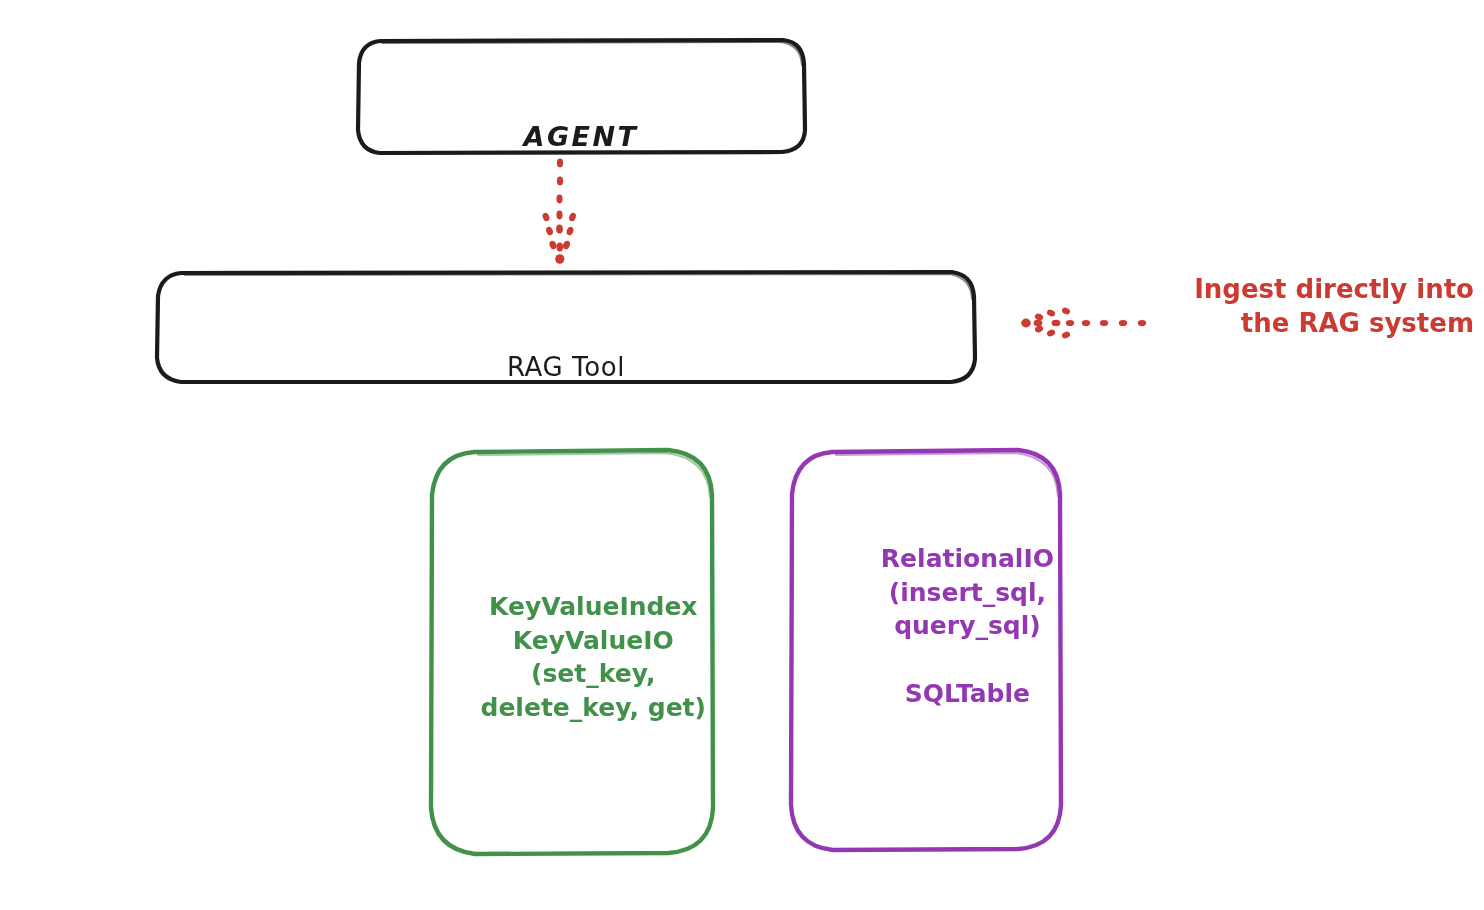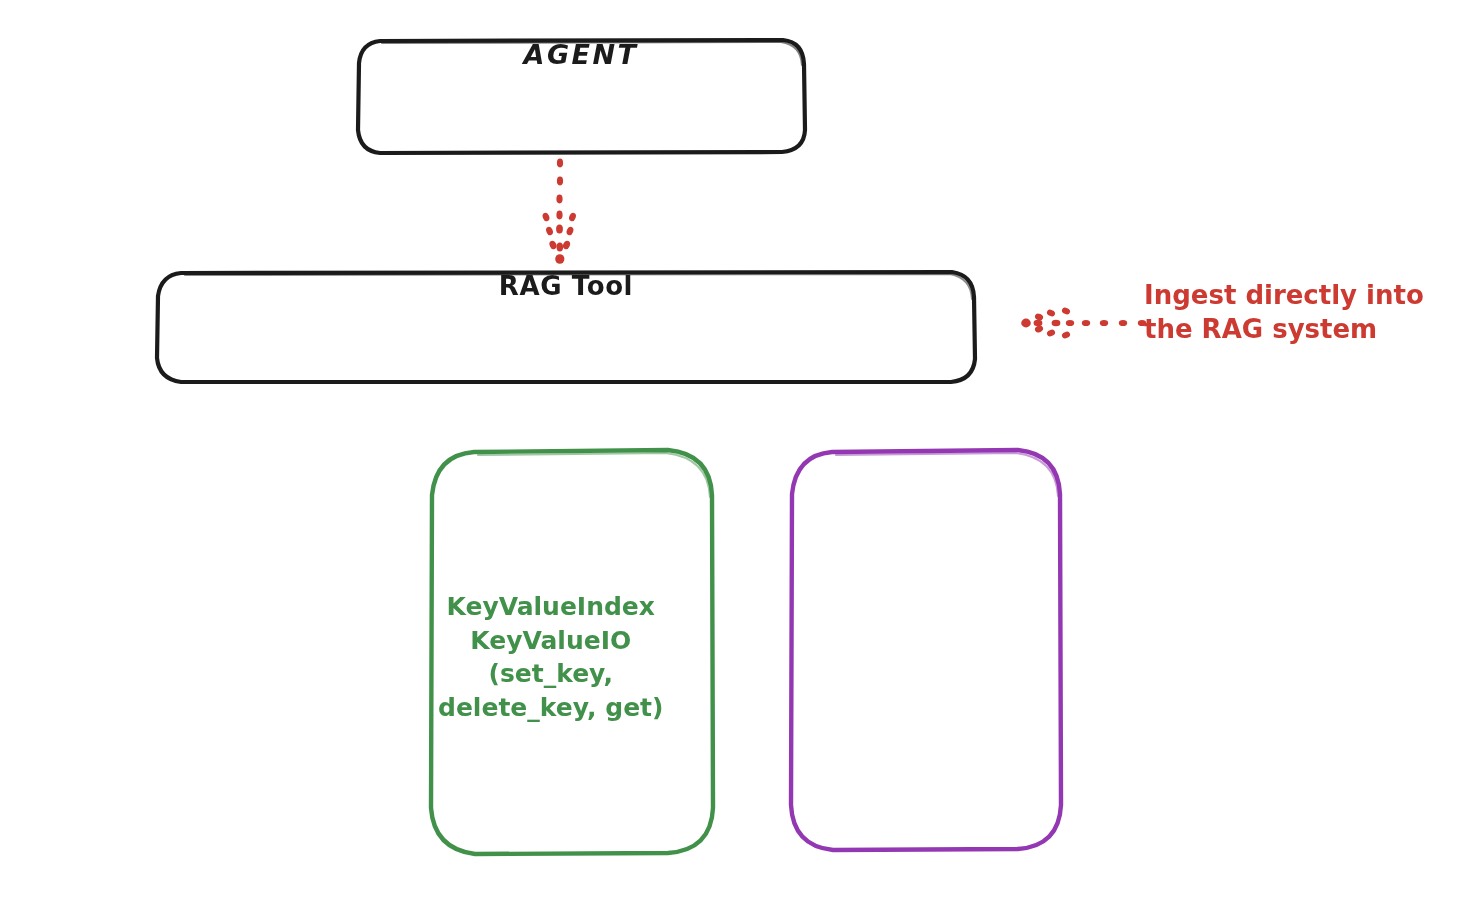--- a/index.html
+++ b/index.html
@@ -14,21 +14,21 @@
     background: #ffffff;
     overflow: hidden;
     font-family: "DejaVu Sans", sans-serif;
   }
 
   
   .node {
     position: absolute;
     box-sizing: border-box;
     display: flex;
-    align-items: flex-start;
+    align-items: flex-end;
     justify-content: center;
     text-align: center;
     background: transparent;
   }
   .node .sketch-border {
     position: absolute;
     inset: 0;
     pointer-events: none;
   }
   .node .sketch-border svg {
@@ -63,21 +63,21 @@
   
   #rag-tool-node {
     left: 155px;
     top: 270px;
     width: 822px;
     height: 114px;
   }
   #rag-tool-node .label {
     font-family: "DejaVu Sans", sans-serif;
     font-size: 26px;
-    font-weight: 700;
+    font-weight: 400;
     letter-spacing: 0.6px;
     color: #1b1b1b;
   }
 
   
   .store {
     flex-direction: column;
     padding: 0 10px;
   }
   .store .label {
@@ -134,28 +134,28 @@
     left: 1018px;
     top: 296px;
     width: 130px;
     height: 52px;
   }
 
   
   #ingest-annotation {
     position: absolute;
     left: 1144px;
-    top: 278px;
+    top: 272px;
     width: 330px;
     color: #cc3a31;
     font-family: "DejaVu Sans", sans-serif;
     font-weight: 700;
     font-size: 26px;
     line-height: 1.32;
-    text-align: left;
+    text-align: right;
     white-space: pre-line;
   }
 </style>
 </head>
 <body>
 
 <div id="canvas">
 
   <div class="node" id="agent-node">
     <span class="sketch-border">
@@ -237,15 +237,21 @@
     </div>
   </div>
 
   <div class="node store" id="relational-node">
     <span class="sketch-border">
       <svg viewBox="0 0 276 404" preserveAspectRatio="none">
         <path d="M44,4 L230,2 Q270,6 272,46 L273,357 Q271,398 230,401 L45,402 Q5,398 3,357 L4,46 Q8,7 44,4 Z" fill="none" stroke="#9338b2" stroke-width="4.4" stroke-linecap="round" stroke-linejoin="round"></path>
         <path d="M48,7 L228,5 Q268,10 270,48" fill="none" stroke="#9338b2" stroke-width="2.1" stroke-linecap="round" opacity="0.5"></path>
       </svg>
     </span>
+    <div class="stack">
+      <div class="label">RelationalIO
+(insert_sql,
+query_sql)</div>
+      <div class="label sub">SQLTable</div>
+    </div>
   </div>
 
 </div>
 
 </body></html>

